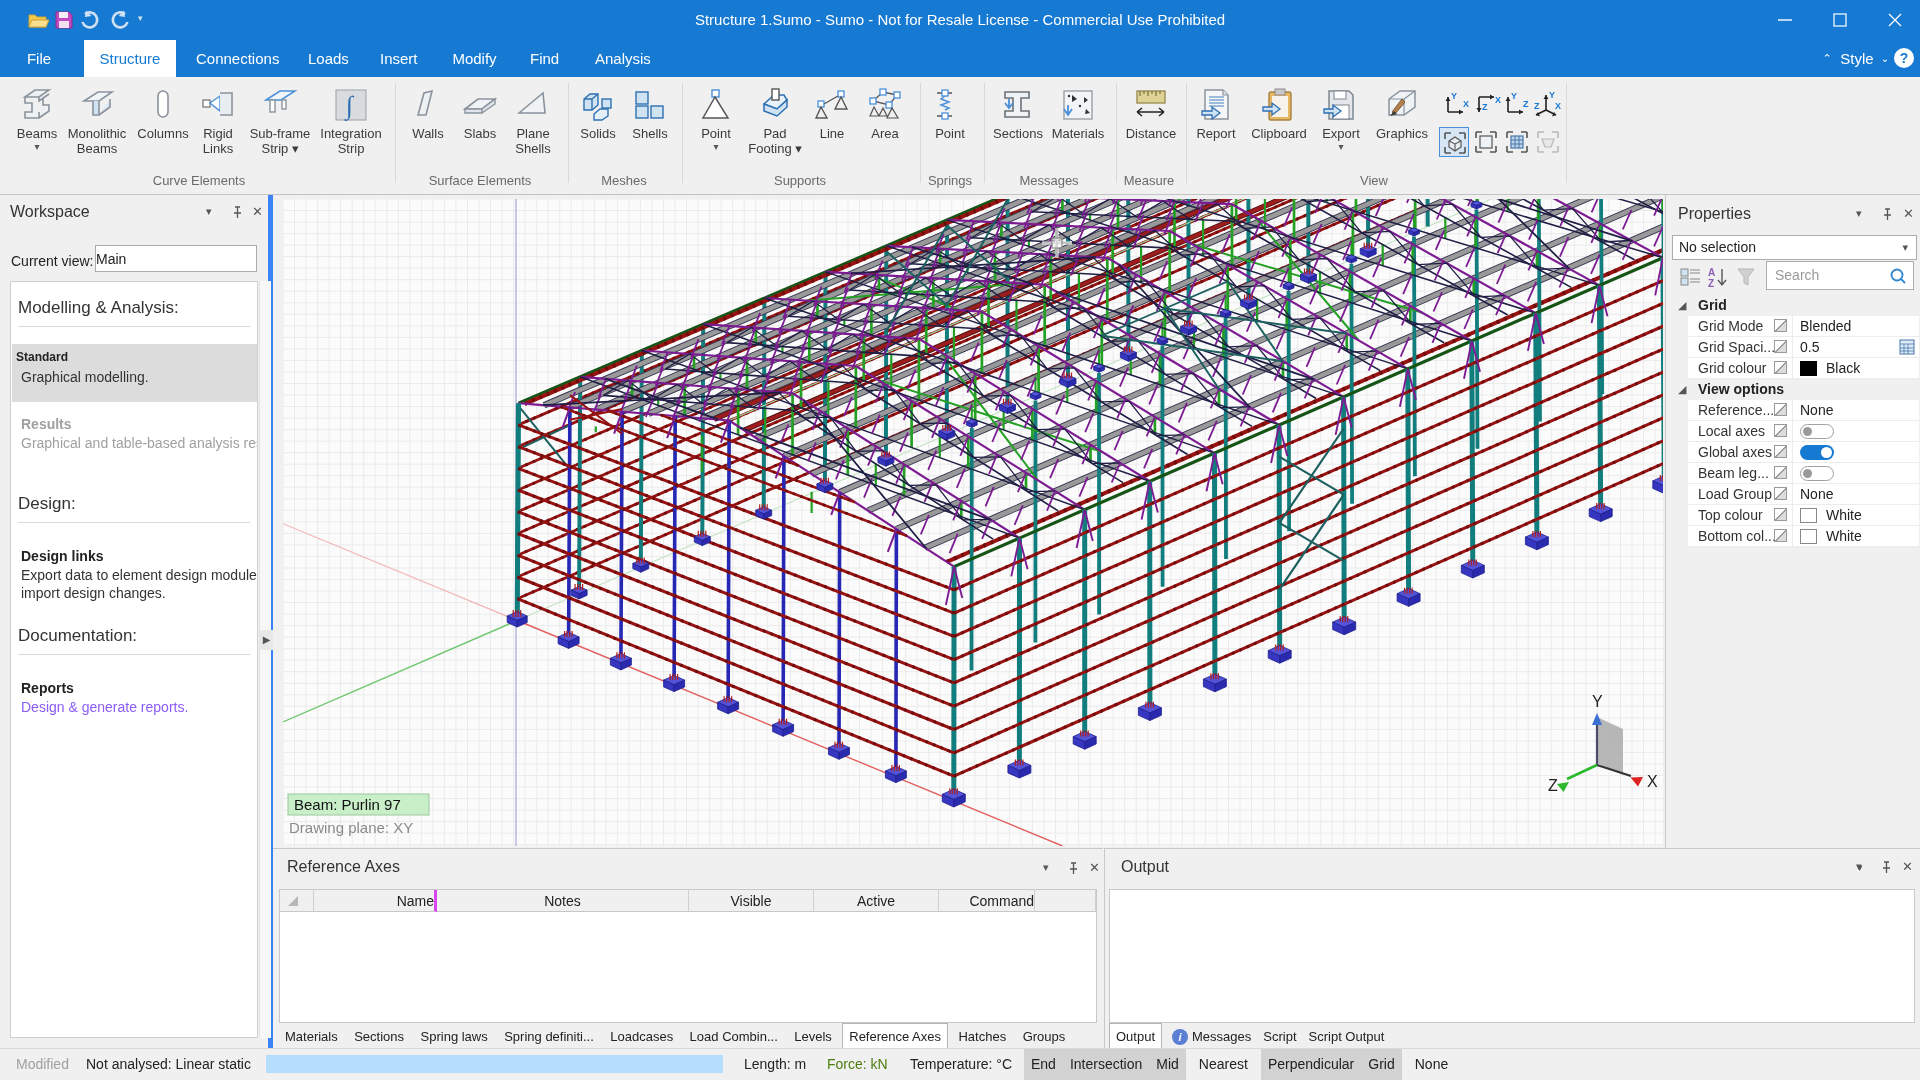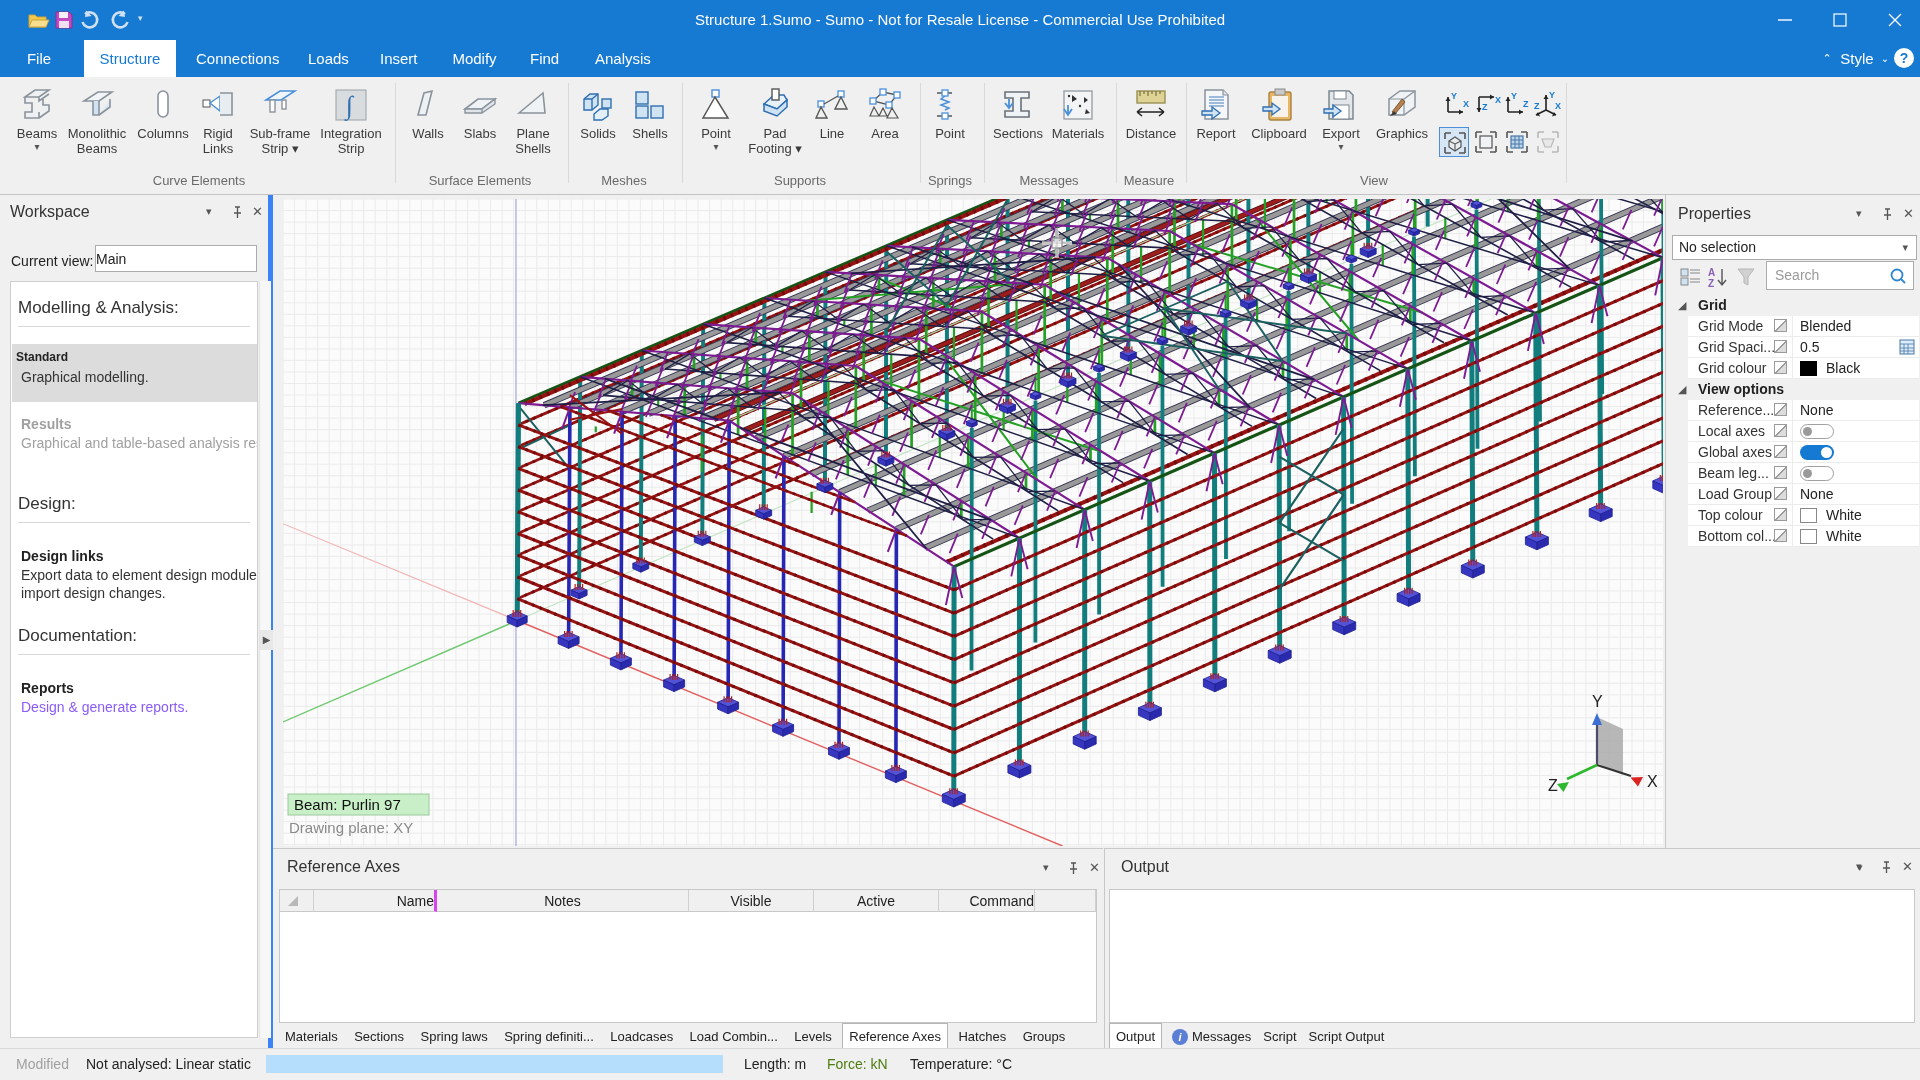--- a/index.html
+++ b/index.html
@@ -693,12 +693,13 @@
   </svg>
 <div class="abs" style="left:1856px;top:860px;color:#555;font-size:11px">▾</div>
 <div class="abs" style="left:1902px;top:859px;color:#555;font-size:13px">✕</div>
 <div class="abs" style="left:0;top:1048px;width:1920px;height:32px;background:#f0f0f0;border-top:1px solid #d9d9d9">
 <div class="abs" style="left:16px;top:7px;font-size:14px;color:#a0a0a0">Modified</div>
 <div class="abs" style="left:86px;top:7px;font-size:14px;color:#222">Not analysed: Linear static</div>
 <div class="abs" style="left:266px;top:6px;width:457px;height:18px;background:#b5defc"></div>
 <div class="abs" style="left:744px;top:7px;font-size:14px;color:#222">Length: m</div>
 <div class="abs" style="left:827px;top:7px;font-size:14px;color:#4d7c0f">Force: kN</div>
 <div class="abs" style="left:910px;top:7px;font-size:14px;color:#222">Temperature: °C</div>
+<div class="abs" style="left:1024px;top:0;height:31px"><span class="sbtn on">End</span><span class="sbtn on">Intersection</span><span class="sbtn on">Mid</span><span class="sbtn" style="margin-left:6px">Nearest</span><span class="sbtn on" style="margin-left:6px">Perpendicular</span><span class="sbtn on">Grid</span><span class="sbtn" style="margin-left:6px">None</span></div>
 </div>
 </body></html>

